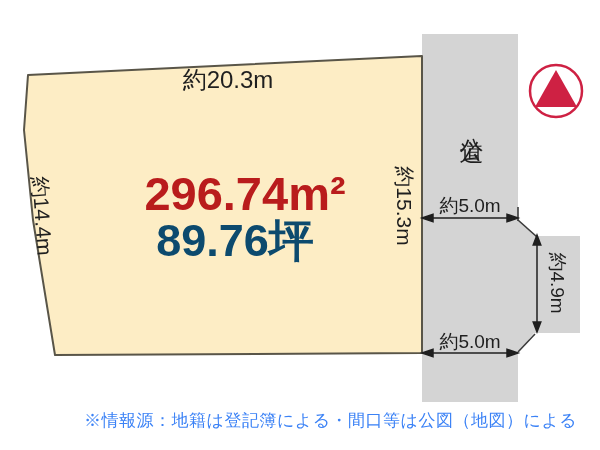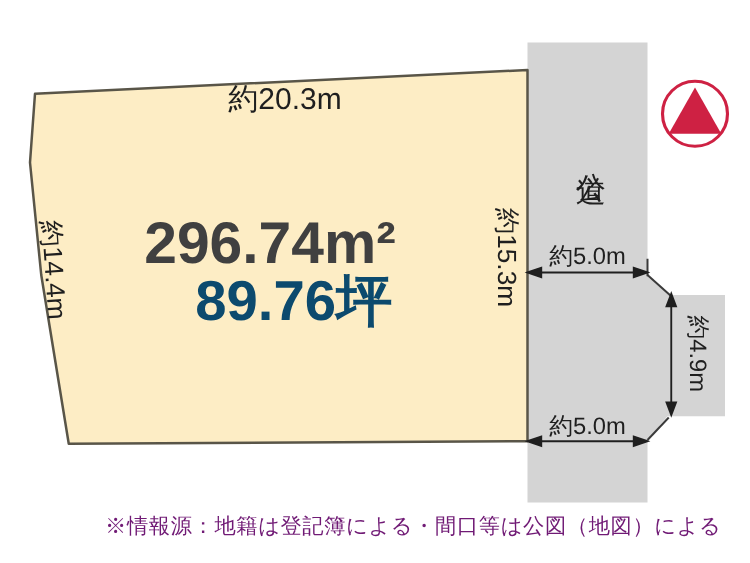--- a/index.html
+++ b/index.html
@@ -10,31 +10,31 @@
   .stage svg{position:absolute;left:0;top:0;}
   .lbl{position:absolute;white-space:nowrap;line-height:1.05;}
   .center{transform:translate(-50%,-50%);}
   .rot90{transform:translate(-50%,-50%) rotate(90deg);}
   .rot86{transform:translate(-50%,-50%) rotate(86deg);}
   .dim{font-size:22px;font-weight:500;color:#1f1f1f;}
   .dim-top{left:228px;top:80px;font-size:24px;}
   .dim-bottom{left:241px;top:340px;font-size:23px;}
   .dim-left{left:42px;top:216px;font-size:21px;}
   .dim-right{left:404px;top:206px;font-size:21px;}
-  .area-sqm{left:216px;top:194px;font-size:47px;font-weight:700;color:#404040;letter-spacing:0px;}
+  .area-sqm{left:245px;top:194px;font-size:47px;font-weight:700;color:#b91c1c;letter-spacing:0px;}
   .area-tsubo{left:235px;top:241px;font-size:45px;font-weight:700;color:#0c4a6e;}
   .road-label{
     left:472px;top:122px;font-size:24px;font-weight:500;
     writing-mode:vertical-rl;text-orientation:upright;letter-spacing:0.12em;
     transform:translate(-50%,-50%);
   }
   .road-w-upper{left:470px;top:206px;font-size:19px;}
   .road-w-lower{left:470px;top:342px;font-size:19px;}
   .side-road-w{left:557px;top:283px;font-size:19px;}
-  .disclaimer{left:84px;top:412px;font-size:17px;color:#701a75;letter-spacing:0.5px;}
+  .disclaimer{left:84px;top:412px;font-size:17px;color:#3b82f6;letter-spacing:0.5px;}
 </style>
 </head>
 <body>
 
 <div class="stage">
 
   <svg width="600" height="450" viewBox="0 0 600 450">
 
     <polygon points="422,34 518,34 518,220 537,236 580,236 580,333 534,333 518,352 518,402 422,402" fill="#d4d4d4"></polygon>
 

